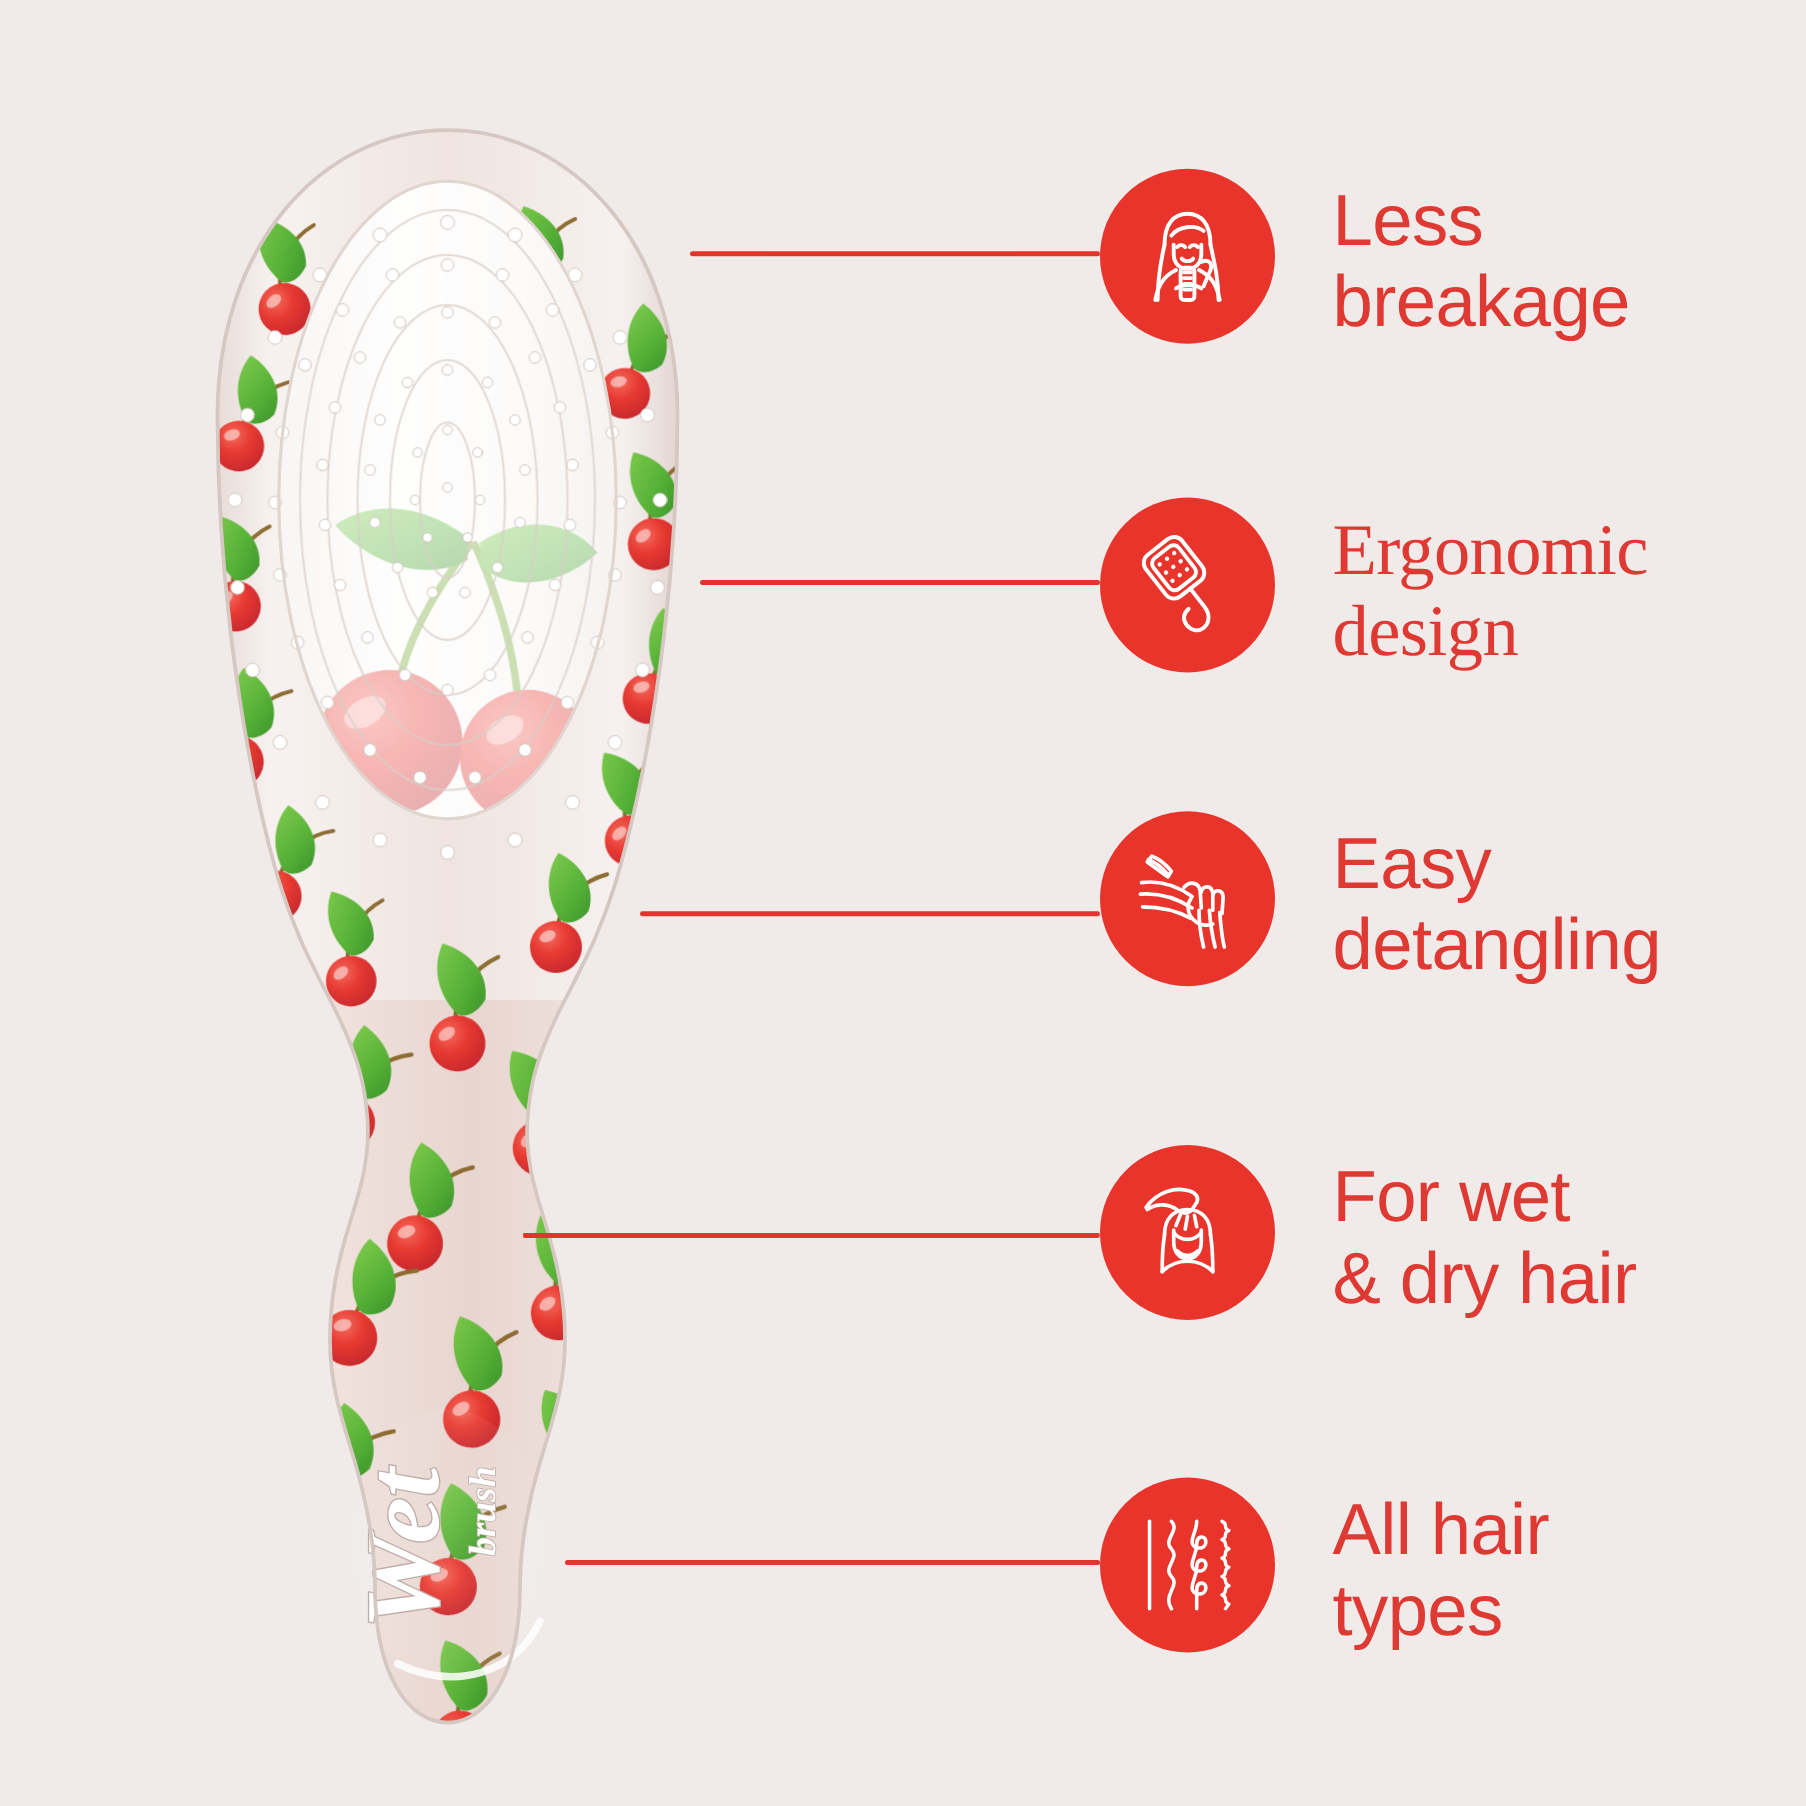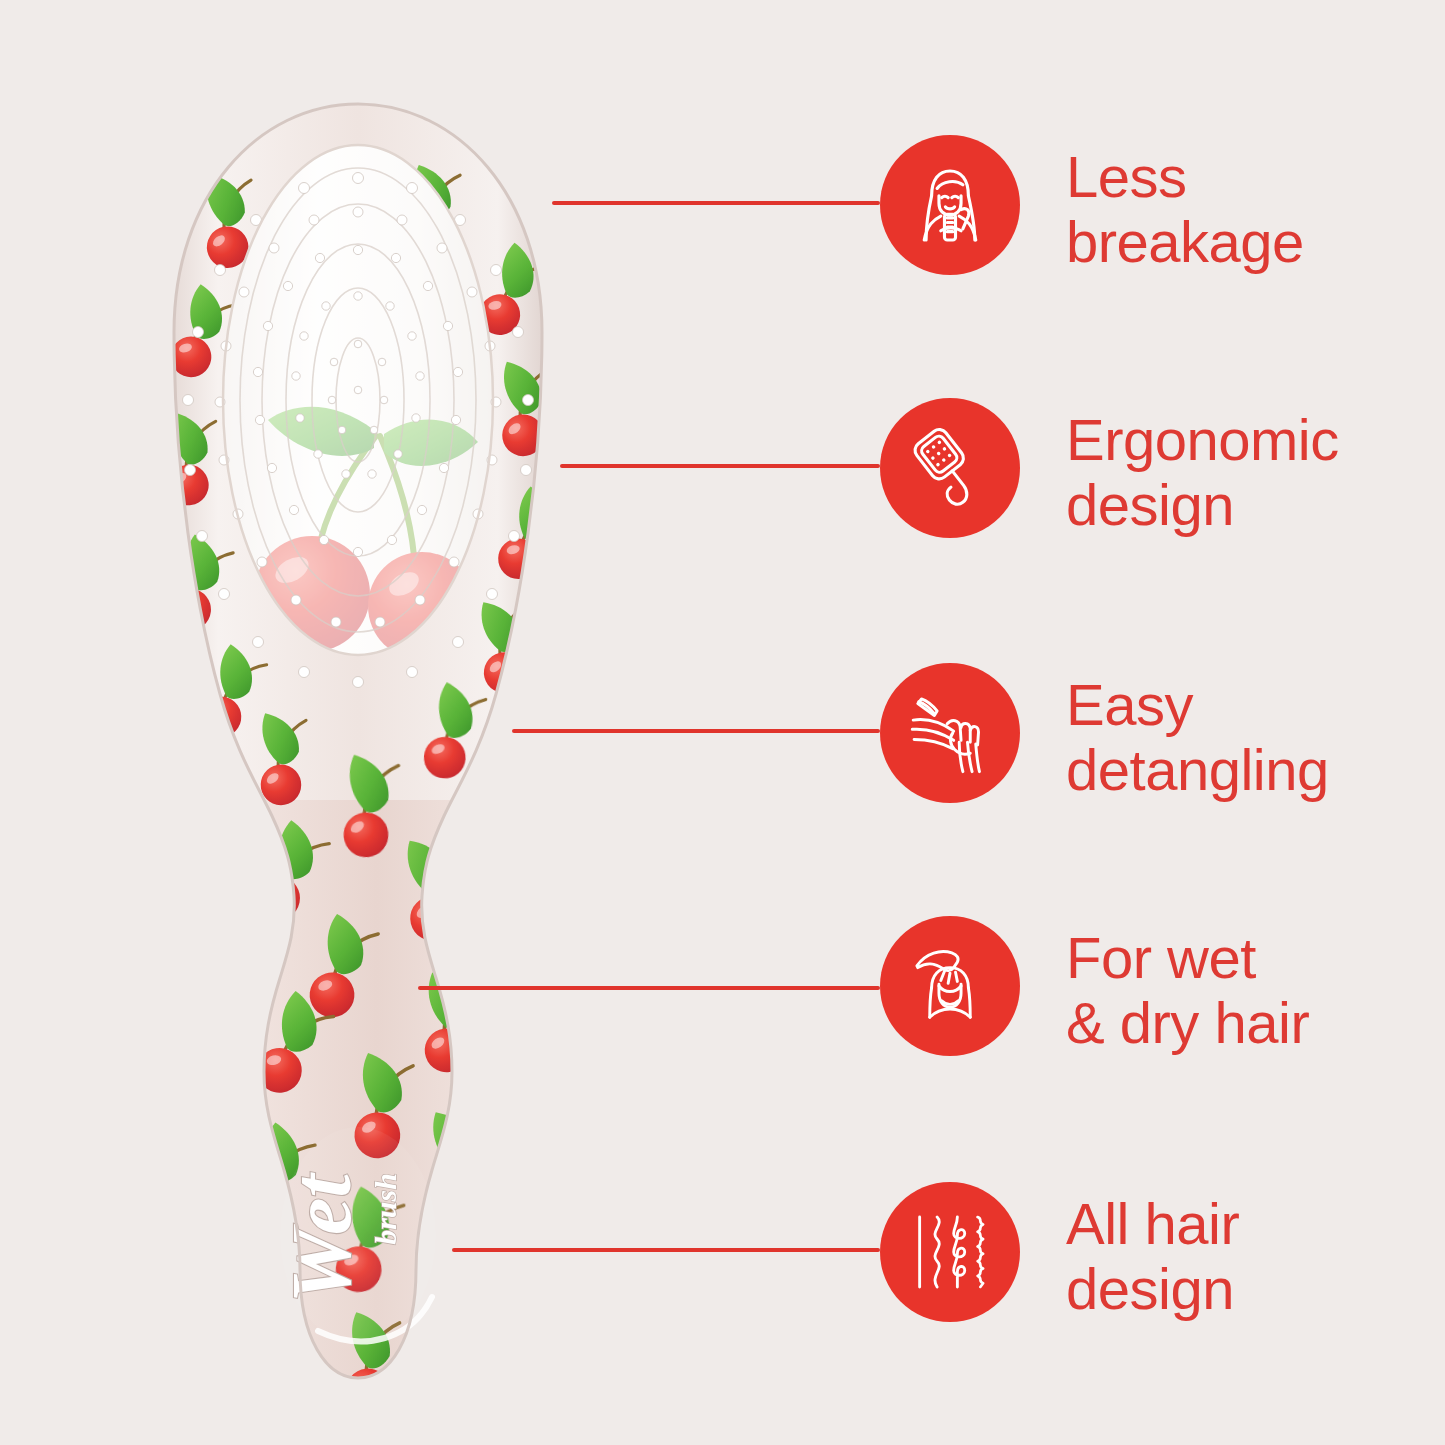--- a/index.html
+++ b/index.html
@@ -326,21 +326,21 @@
           <rect x="44" y="60" width="12" height="28" rx="3"></rect>
           <path d="M47 64 L53 64 M47 69 L53 69 M47 74 L53 74 M47 79 L53 79"></path>
           <path d="M62 55 C68 52 72 56 70 62 L64 76"></path>
         </g>
       </svg>
     </div>
     <div class="feat-label">Less
 breakage</div>
   </div>
 
-  <div class="feature" style="left:880px;top:398px;">
+  <div class="feature" style="left:880px;top:398px;font-family:Liberation Serif, serif;">
     <div class="badge">
       <svg width="92" height="92" viewBox="0 0 100 100">
         <g fill="none" stroke="#FFFFFF" stroke-width="3.4" stroke-linecap="round" stroke-linejoin="round" transform="rotate(-38 50 50)">
           <rect x="30" y="8" width="40" height="46" rx="9"></rect>
           <rect x="36" y="14" width="28" height="34" rx="6"></rect>
           <path d="M50 54 L50 74 C50 82 45 88 38 88 C32 88 28 83 28 77 C28 71 32 67 38 67"></path>
         </g>
         <g fill="#FFFFFF" transform="rotate(-38 50 50)">
           <circle cx="42" cy="21" r="1.9"></circle>
             <circle cx="50" cy="21" r="1.9"></circle>
@@ -351,21 +351,21 @@
           <circle cx="42" cy="39" r="1.9"></circle>
             <circle cx="50" cy="39" r="1.9"></circle>
             <circle cx="58" cy="39" r="1.9"></circle>
         </g>
       </svg>
     </div>
     <div class="feat-label">Ergonomic
 design</div>
   </div>
 
-  <div class="feature" style="left:880px;top:663px;">
+  <div class="feature" style="left:880px;top:649px;">
     <div class="badge">
       <svg width="92" height="92" viewBox="0 0 100 100">
         <g fill="none" stroke="#FFFFFF" stroke-width="3.2" stroke-linecap="round" stroke-linejoin="round">
           <path d="M10 36 C24 34 40 38 54 48"></path>
           <path d="M9 46 C24 45 40 49 54 58"></path>
           <path d="M11 57 C25 57 40 60 53 67"></path>
           <path d="M16 16 C22 18 28 23 33 29"></path>
           <path d="M19 13 C25 15 31 20 36 26 L33 31 L15 18 Z"></path>
           <path d="M47 40 C52 34 60 36 61 43 L62 58"></path>
           <path d="M62 44 C63 38 71 38 72 45 L72 60"></path>
@@ -414,16 +414,16 @@
                    C58 40 54 44 54 50 C54 57 66 57 66 50 C66 44 58 44 58 52
                    C58 60 54 64 54 70 C54 77 66 77 66 70 C66 64 58 64 58 72 L58 88"></path>
 
           <path d="M80 12 C86 14 80 18 86 20 C80 22 86 26 80 28 C86 30 80 34 86 36
                    C80 38 86 42 80 44 C86 46 80 50 86 52 C80 54 86 58 80 60
                    C86 62 80 66 86 68 C80 70 86 74 80 76 C86 78 80 82 86 84 L83 88" stroke-width="2.9"></path>
         </g>
       </svg>
     </div>
     <div class="feat-label">All hair
-design</div>
+types</div>
   </div>
 
 </div>
 
 </body></html>

